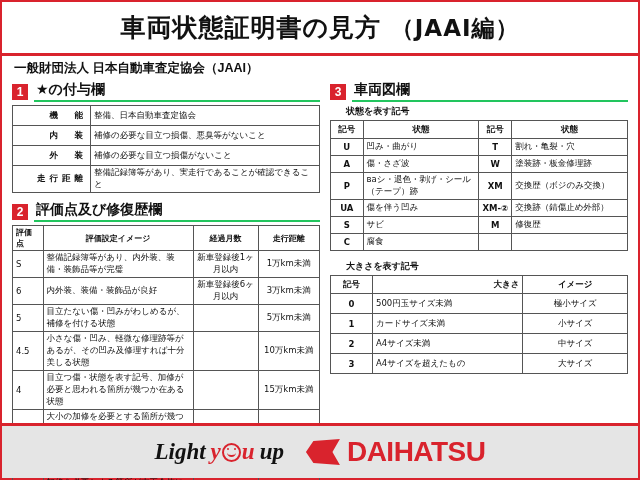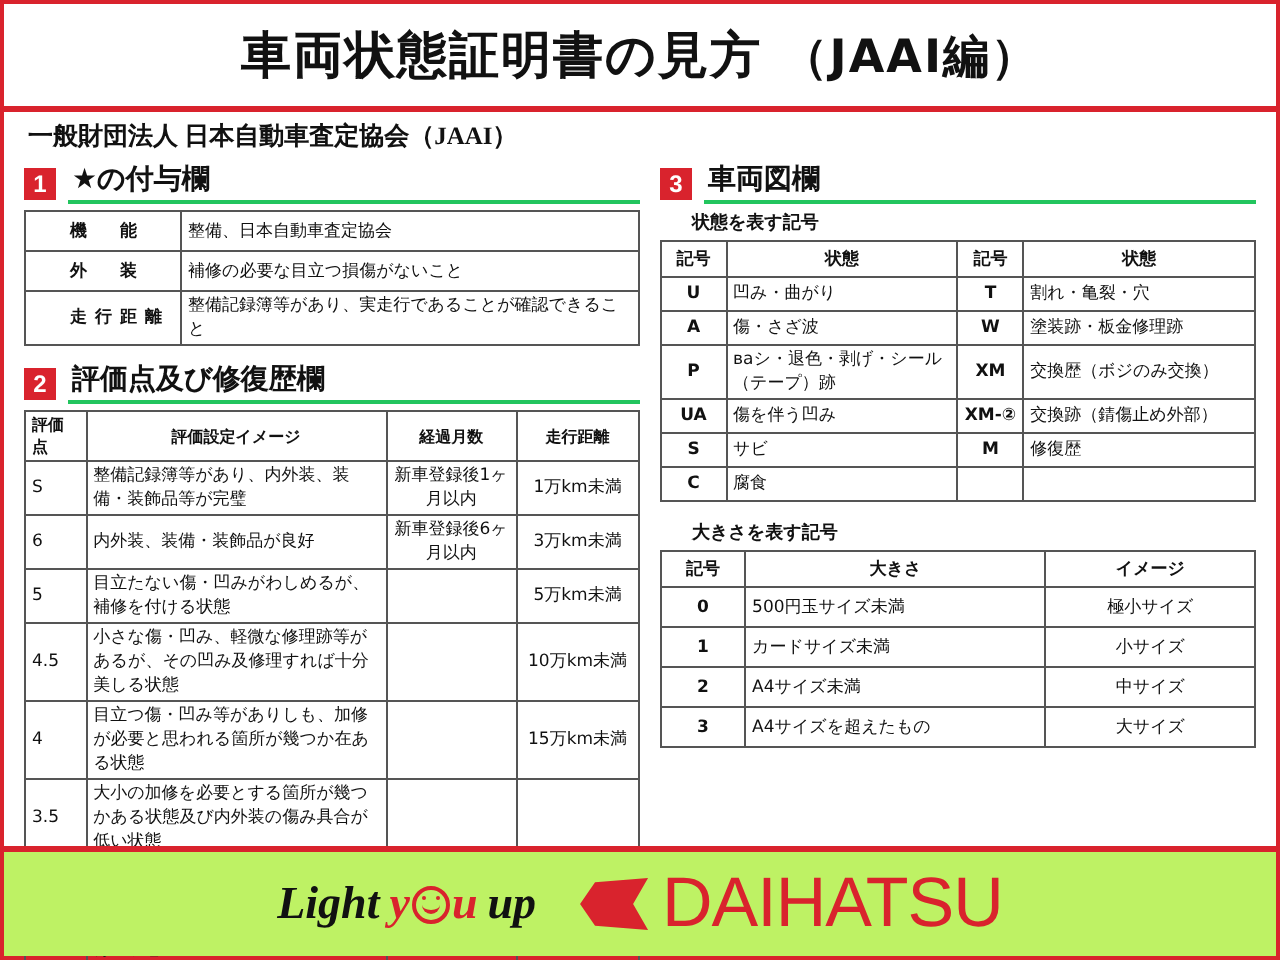--- a/index.html
+++ b/index.html
@@ -18,85 +18,85 @@
     padding:16px 10px;box-sizing:border-box;
   }
   .header-title{
     font-size:25px;font-weight:bold;letter-spacing:1px;
     font-family:"DejaVu Sans", sans-serif;
     white-space:nowrap;
   }
   .header-title .sub{font-size:23px;}
   .assoc{
     padding:4px 12px 2px 12px;font-size:12.5px;font-weight:bold;
-    font-family:Liberation Serif, serif;
+    font-family:Liberation Sans, sans-serif;
   }
   
   .columns{display:flex;padding:0 10px;box-sizing:border-box;gap:10px;}
   .col-left{width:310px;}
   .col-right{width:300px;}
   
   .sec-head{display:flex;align-items:center;gap:6px;margin:2px 0 3px 0;}
   .sec-num{
     background:#d9232d;color:#fff;font-weight:bold;font-size:12px;
     width:16px;height:16px;line-height:16px;text-align:center;display:inline-block;
   }
   .sec-title{
     font-size:14px;font-weight:bold;font-family:"DejaVu Sans", sans-serif;
     border-bottom:2px solid #22c55e;padding:0 2px 1px 2px;flex:1;
   }
   
   table{border-collapse:collapse;width:100%;font-family:"DejaVu Sans", sans-serif;}
   td,th{border:1px solid #555;padding:1px 3px;font-size:8.5px;vertical-align:middle;}
   .t-attach td{height:17px;}
-  .t-attach .lbl{width:52px;text-align:left;font-weight:bold;letter-spacing:4px;padding-left:22px;}
+  .t-attach .lbl{width:52px;text-align:right;font-weight:bold;letter-spacing:4px;padding-left:22px;}
   .t-eval th{background:#fff;font-weight:bold;text-align:center;font-size:8px;height:16px;}
   .t-eval td{height:13px;}
   .t-eval .c-pt{width:24px;text-align:left;}
   .t-eval .c-img{width:148px;}
   .t-eval .c-run{width:60px;text-align:center;}
   .t-eval .c-mil{width:56px;text-align:center;}
   
   .sub-label{font-size:9px;font-weight:bold;margin:2px 0 2px 16px;font-family:"DejaVu Sans", sans-serif;}
   .t-sym th{text-align:center;font-weight:bold;height:15px;font-size:8.5px;}
   .t-sym td{height:14px;font-size:8.5px;}
   .t-sym .c-mark{width:26px;text-align:center;font-weight:bold;}
   .t-sym .c-state{width:112px;}
-  .t-size th{text-align:center;font-weight:bold;height:15px;font-size:8.5px;}
+  .t-size th{text-align:right;font-weight:bold;height:15px;font-size:8.5px;}
   .t-size td{height:17px;font-size:8.5px;}
   .t-size .c-mark{width:28px;text-align:center;font-weight:bold;}
   .t-size .c-big{width:118px;}
   .t-size .c-img{width:80px;text-align:center;}
   
   .footer{
     position:absolute;left:0;right:0;bottom:0;height:52px;
     border-top:3px solid #d9232d;
     display:flex;align-items:center;justify-content:center;gap:22px;
-    background:#bef264;
+    background:#e5e5e5;
   }
   .light-you-up{display:flex;align-items:center;gap:5px;font-size:23px;font-style:italic;font-weight:bold;font-family:"Liberation Serif", serif;}
   .lyu-word{letter-spacing:0px;}
   .lyu-you{color:#d9232d;display:flex;align-items:center;}
   .smile{
     display:inline-block;width:15px;height:15px;border-radius:50%;
     border:2px solid #d9232d;position:relative;margin:0 1px;
   }
   .smile:before,.smile:after{
     content:"";position:absolute;width:2px;height:2px;background:#d9232d;border-radius:50%;
     top:3px;
   }
   .smile:before{left:3px;}
   .smile:after{right:3px;}
   .smile span{position:absolute;left:3px;right:3px;bottom:3px;height:3px;border-bottom:2px solid #d9232d;border-radius:0 0 6px 6px;}
   .daihatsu{display:flex;align-items:center;gap:7px;}
   .d-mark{
     width:34px;height:26px;background:#d9232d;
     clip-path:polygon(0% 50%, 22% 8%, 100% 0%, 78% 50%, 100% 100%, 22% 92%);
   }
-  .d-word{color:#d9232d;font-size:35px;font-weight:normal;letter-spacing:-0.5px;font-family:"Liberation Sans", sans-serif;}
+  .d-word{color:#d9232d;font-size:28px;font-weight:bold;letter-spacing:-0.5px;font-family:"Liberation Sans", sans-serif;}
 </style>
 </head>
 <body>
 
 <div class="page">
 
   <div class="header">
     <div class="header-title">
       <span>車両状態証明書の見方</span>
       <span class="sub">（JAAI編）</span>
@@ -114,20 +114,24 @@
         <span class="sec-title">★の付与欄</span>
       </div>
 
       <table class="t-attach">
         <tbody>
           <tr>
             <td class="lbl">機　能</td>
             <td>整備、日本自動車査定協会</td>
           </tr>
           <tr>
+            <td class="lbl">内　装</td>
+            <td>補修の必要な目立つ損傷、悪臭等がないこと</td>
+          </tr>
+          <tr>
             <td class="lbl">外　装</td>
             <td>補修の必要な目立つ損傷がないこと</td>
           </tr>
           <tr>
             <td class="lbl">走行距離</td>
             <td>整備記録簿等があり、実走行であることが確認できること</td>
           </tr>
         </tbody>
       </table>
 
@@ -165,21 +169,21 @@
             <td class="c-mil">5万km未満</td>
           </tr>
           <tr>
             <td class="c-pt">4.5</td>
             <td class="c-img">小さな傷・凹み、軽微な修理跡等があるが、その凹み及修理すれば十分美しる状態</td>
             <td class="c-run"></td>
             <td class="c-mil">10万km未満</td>
           </tr>
           <tr>
             <td class="c-pt">4</td>
-            <td class="c-img">目立つ傷・凹み等がありしも、加修が必要と思われる箇所が幾つか在ある状態</td>
+            <td class="c-img">目立つ傷・状態を表す記号、加修が必要と思われる箇所が幾つか在ある状態</td>
             <td class="c-run"></td>
             <td class="c-mil">15万km未満</td>
           </tr>
           <tr>
             <td class="c-pt">3.5</td>
             <td class="c-img">大小の加修を必要とする箇所が幾つかある状態及び内外装の傷み具合が低い状態</td>
             <td class="c-run"></td>
             <td class="c-mil"></td>
           </tr>
           <tr>

